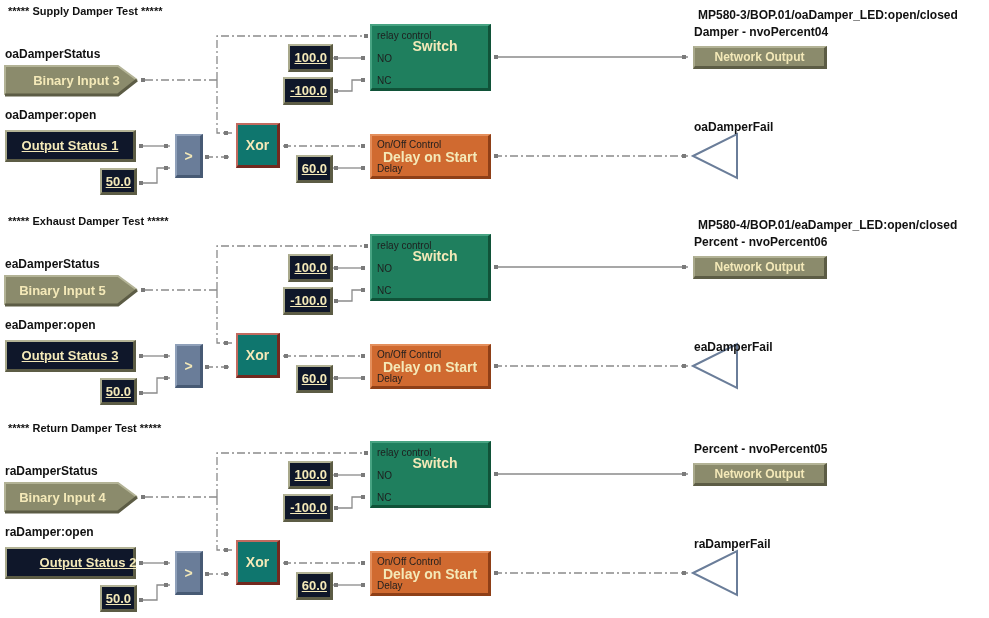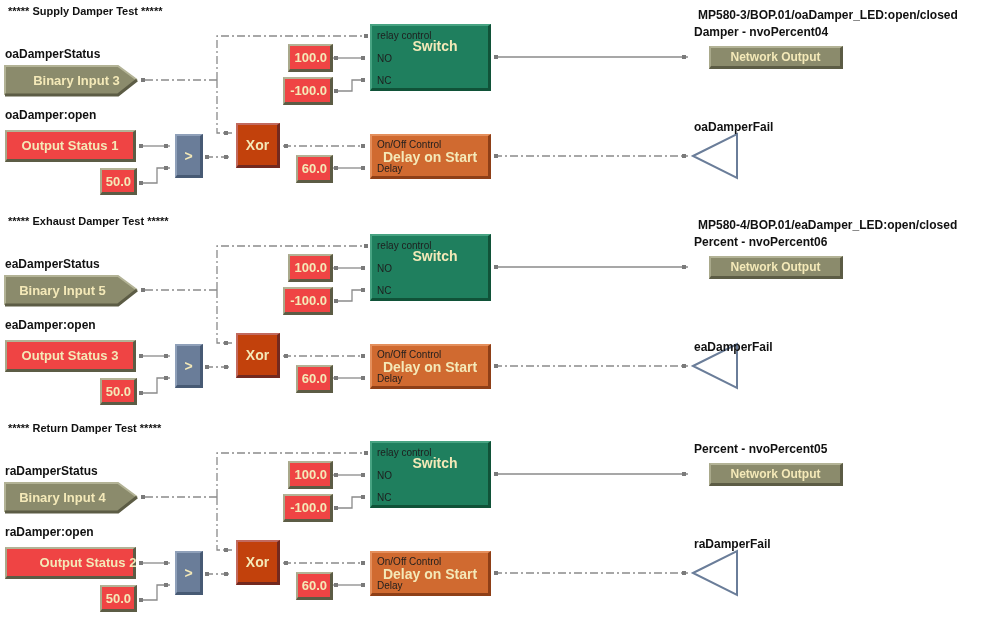--- a/index.html
+++ b/index.html
@@ -3,35 +3,35 @@
 <meta charset="utf-8">
 <style>
   html, body { margin:0; padding:0; background:#ffffff; }
   body { width:989px; height:618px; position:relative; overflow:hidden;
          font-family:"Liberation Sans", sans-serif; }
   .section { position:absolute; left:0; width:879px; height:210px; }
   .lbl { position:absolute; font-size:12px; font-weight:bold; color:#111; white-space:nowrap; }
   .title { position:absolute; font-size:11px; font-weight:bold; color:#111; white-space:nowrap; }
   .blk { position:absolute; box-sizing:border-box; color:#f4e9b8; font-weight:bold;
          display:flex; align-items:center; justify-content:center; white-space:nowrap; }
-  .olive { background:#ef4444; border-top:2px solid #b3b396; border-left:2px solid #a9a98b;
-           border-right:3px solid #5c5c45; border-bottom:3px solid #5c5c45; font-size:13px; }
+  .olive { background:#0f172a; border-top:2px solid #b3b396; border-left:2px solid #a9a98b;
+           border-right:3px solid #5c5c45; border-bottom:3px solid #5c5c45; font-size:13px;text-decoration:underline; }
   .const { font-size:13px; justify-content:flex-end; padding-right:3px; }
   .cmp { background:#6a7d99; border-top:2px solid #8fa0b9; border-left:2px solid #8fa0b9;
          border-right:3px solid #475a74; border-bottom:3px solid #475a74; font-size:14px; }
-  .xor { background:#c2410c; border-top:2px solid #c26a5f; border-left:2px solid #c26a5f;
+  .xor { background:#0f766e; border-top:2px solid #c26a5f; border-left:2px solid #c26a5f;
          border-right:3px solid #73291f; border-bottom:3px solid #73291f; font-size:14px; }
   .sw { background:#1f7f5e; border-top:2px solid #47a382; border-left:2px solid #47a382;
         border-right:3px solid #105238; border-bottom:3px solid #105238; font-size:14px;
         align-items:flex-start; padding-top:12px; }
   .dly { background:#d06a30; border-top:2px solid #e48f5c; border-left:2px solid #e48f5c;
          border-right:3px solid #8e3f17; border-bottom:3px solid #8e3f17; font-size:14px; }
   .pin { position:absolute; font-size:10px; color:#1e1e1e; font-weight:normal; white-space:nowrap; }
   .netout { background:#8b8b6c; border-top:2px solid #b3b396; border-left:2px solid #a9a98b;
-            border-right:3px solid #5c5c45; border-bottom:3px solid #5c5c45; font-size:12px;margin-left:16px; }
+            border-right:3px solid #5c5c45; border-bottom:3px solid #5c5c45; font-size:12px; }
   svg.wires { position:absolute; left:0; top:0; overflow:visible; }
   .dot { fill:#7a7a7a; }
 </style>
 </head>
 <body>
 
 <div class="section" id="sec0" style="top:0px;">
   <svg class="wires" width="989" height="210">
 
     <g fill="none" stroke="#8a8a8a" stroke-width="1.3" stroke-dasharray="8,3,2,3">

